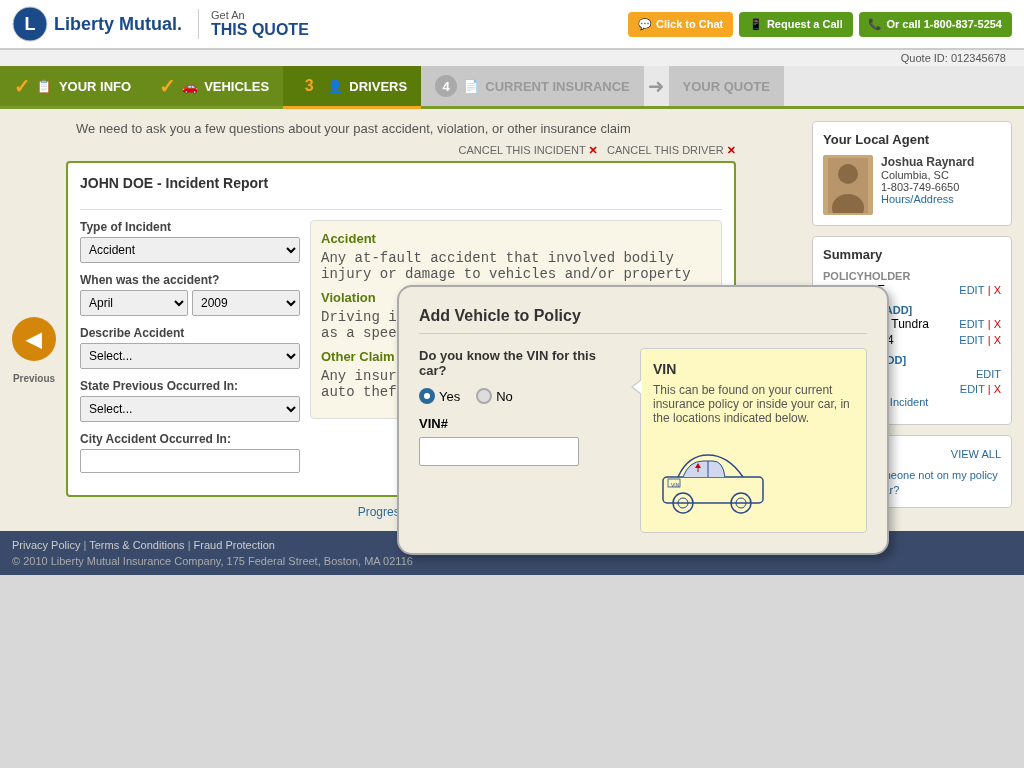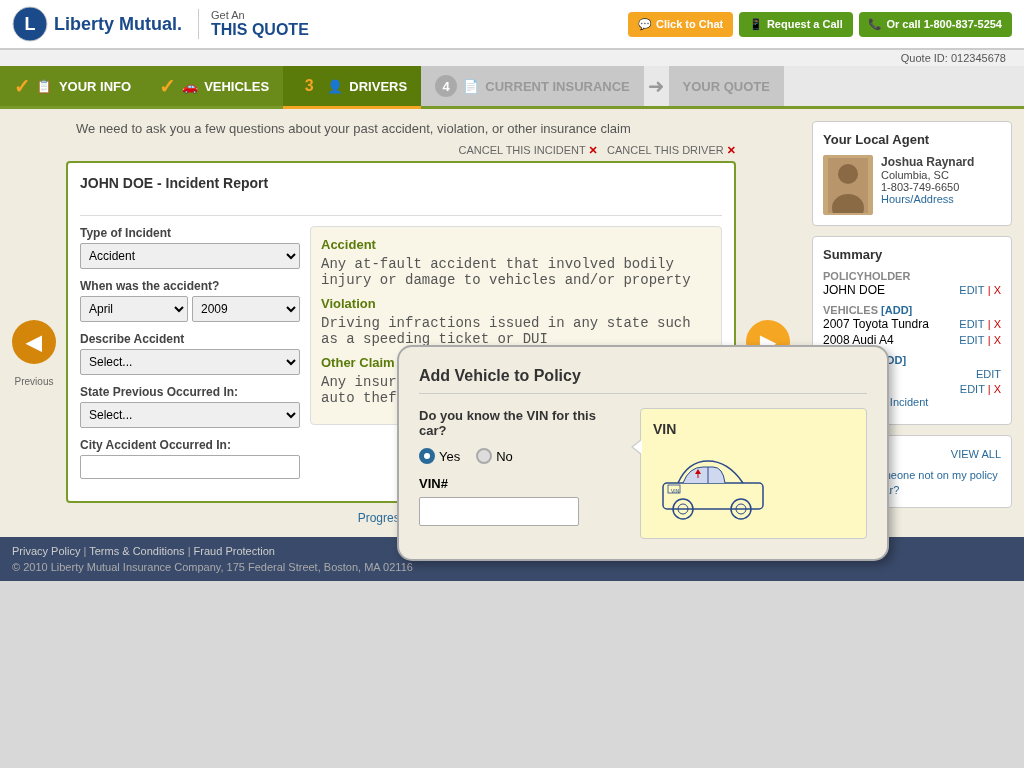--- a/index.html
+++ b/index.html
@@ -29,37 +29,37 @@
     .arrow-sep { color: #999; font-size: 20px; padding: 0 4px; display: flex; align-items: center; }
     .sidebar-col { width: 200px; margin-left: 12px; }
 
     
     .form-intro { color: #555; font-size: 13px; margin-bottom: 8px; padding: 0 10px; }
     .cancel-row { text-align: right; font-size: 11px; color: #888; margin-bottom: 4px; }
     .cancel-link { color: #666; text-decoration: none; cursor: pointer; }
     .cancel-x { color: #c00; font-weight: bold; cursor: pointer; }
 
     .incident-form { background: #fff; border: 2px solid #7a9a2a; border-radius: 4px; padding: 12px; position: relative; }
-    .form-title { font-size: 14px; font-weight: bold; color: #333; margin-bottom: 10px; border-bottom: 1px solid #ddd; padding-bottom: 24px; }
+    .form-title { font-size: 14px; font-weight: bold; color: #333; margin-bottom: 10px; border-bottom: 1px solid #ddd; padding-bottom: 18px; }
 
     .form-left { float: left; width: 220px; }
     .form-right { margin-left: 230px; background: #f9f6e8; border: 1px solid #ddd; border-radius: 4px; padding: 10px; font-size: 12px; }
     .form-right h4 { color: #5a7a0a; font-size: 13px; margin-bottom: 4px; }
     .form-right p { color: #555; font-size: 14px; margin-bottom: 8px; font-family: Liberation Mono, monospace; }
 
     .field-group { margin-bottom: 10px; }
     .field-label { font-size: 12px; font-weight: bold; color: #444; margin-bottom: 3px; }
     .field-select { width: 100%; padding: 4px; border: 1px solid #aaa; border-radius: 2px; font-size: 12px; }
     .field-input { width: 100%; padding: 4px; border: 1px solid #aaa; border-radius: 2px; font-size: 12px; }
     .date-row { display: flex; gap: 4px; }
     .date-row .field-select { flex: 1; }
     .nav-btn { width: 44px; height: 44px; border-radius: 50%; border: none; cursor: pointer; font-size: 20px; font-weight: bold; display: flex; align-items: center; justify-content: center; flex-direction: column; }
     .nav-btn.prev { background: #d4860a; color: #fff; }
     .nav-btn.next { background: #f5a623; color: #fff; }
-    .nav-label { font-size: 10px; color: #666; text-align: center; margin-top: 12px; }
+    .nav-label { font-size: 10px; color: #666; text-align: center; margin-top: 12px; font-weight: bold; }
 
     .progress-saved { text-align: center; color: #2a6a9a; font-size: 12px; margin-top: 8px; }
 
     
     .sidebar-box { background: #fff; border: 1px solid #ccc; border-radius: 4px; padding: 10px; margin-bottom: 10px; }
     .sidebar-title { font-size: 13px; font-weight: bold; color: #333; margin-bottom: 8px; }
     .agent-info { display: flex; gap: 8px; }
     .agent-photo { width: 50px; height: 60px; background: #c8a878; border-radius: 2px; overflow: hidden; display: flex; align-items: center; justify-content: center; }
     .agent-details { font-size: 11px; color: #444; }
     .agent-name { font-weight: bold; font-size: 12px; }
@@ -362,20 +362,21 @@
           <label class="radio-option">
             <div class="radio-circle empty"></div>
             <span>No</span>
           </label>
         </div>
         <div class="vin-label">VIN#</div>
         <input class="vin-input" type="text" style="">
       </div>
       <div class="popup-right">
         <div class="vin-title">VIN</div>
+        <div class="vin-desc">This can be found on your current insurance policy or inside your car, in the locations indicated below.</div>
         
         <svg class="car-diagram" viewBox="0 0 120 80">
 
           <rect x="10" y="40" width="100" height="26" rx="4" fill="none" stroke="#2a4a8a" stroke-width="1.5"></rect>
           <path d="M25 40 Q35 18 55 18 Q75 18 90 40" fill="none" stroke="#2a4a8a" stroke-width="1.5"></path>
 
           <path d="M30 40 Q36 24 50 24 L60 24 Q70 24 72 40" fill="#d0d8f0" stroke="#2a4a8a" stroke-width="1"></path>
           <line x1="55" y1="24" x2="55" y2="40" stroke="#2a4a8a" stroke-width="1"></line>
 
           <circle cx="30" cy="66" r="10" fill="none" stroke="#2a4a8a" stroke-width="1.5"></circle>

